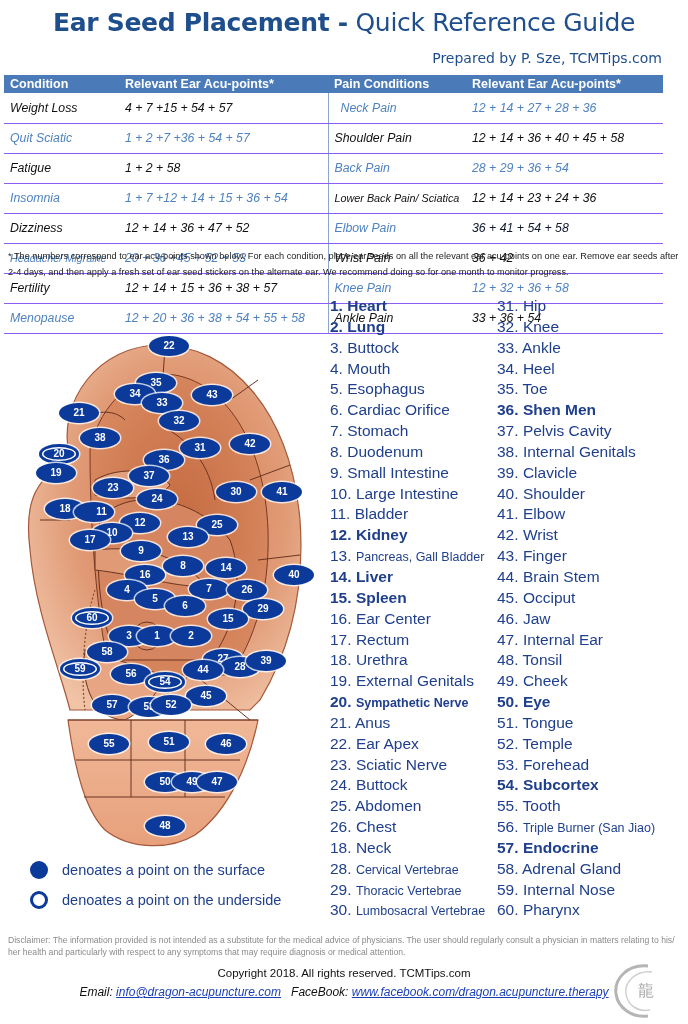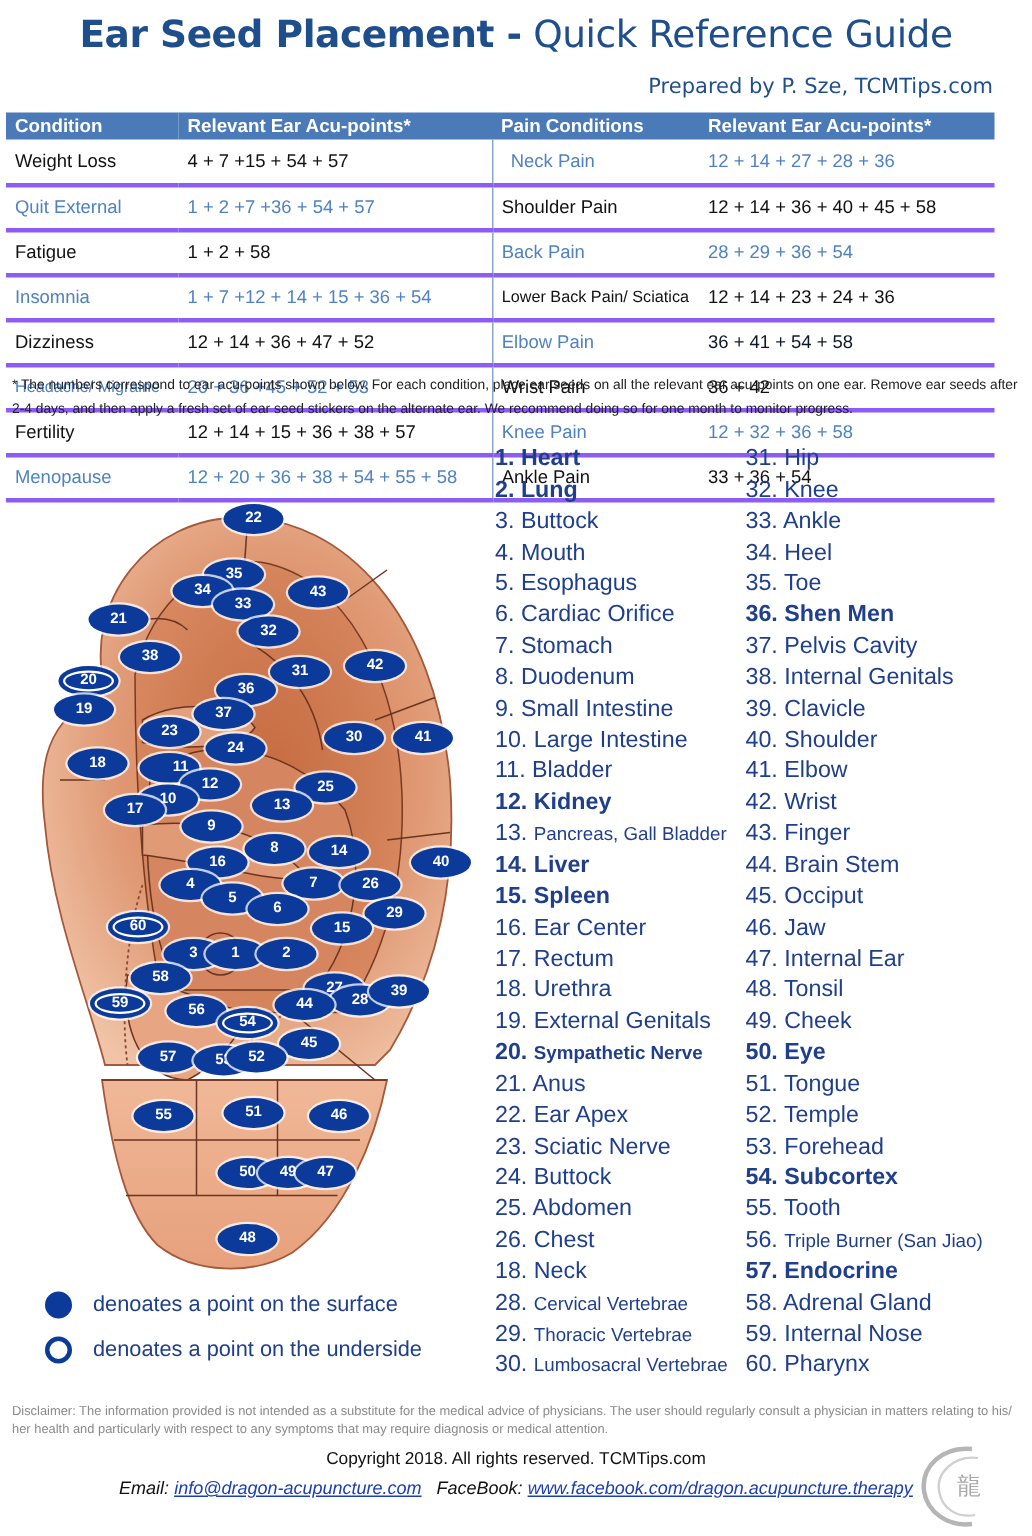--- a/index.html
+++ b/index.html
@@ -18,21 +18,21 @@
 
   .table {
     position: absolute; left: 4px; top: 75px; width: 659px;
     border-collapse: collapse; font-size: 12.3px;
   }
   .table th {
     background: #4a7ab8; color: #fff; text-align: left; font-weight: bold;
     height: 18px; padding: 0 6px; font-size: 12.5px;
   }
   .table td {
-    height: 30px; padding: 0 6px; border-bottom: 3px solid #8b5cf6; white-space: nowrap;
+    height: 30px; padding: 0 6px; border-bottom: 1px solid #8b5cf6; white-space: nowrap; font-style: italic;
   }
   .table td.divider { border-right: 1px solid #8aa6c8; }
   .table tr.alt td { color: #4f82c0; }
   .table td.small { font-size: 10.8px; }
   .col1 { width: 115px; } .col2 { width: 209px; } .col3 { width: 138px; } .col4 { width: 197px; }
 
   .note {
     position: absolute; left: 8px; top: 248px; width: 672px;
     font-size: 9.2px; line-height: 16px; color: #222;
   }
@@ -93,21 +93,21 @@
     </tr>
   </thead>
   <tbody id="table-body">
       <tr>
         <td class="">Weight Loss</td>
         <td class="divider">4 + 7 +15 + 54 + 57</td>
         <td class="" style="color: rgb(79, 130, 192); padding-left: 12px;">Neck Pain</td>
         <td class="" style="color: rgb(79, 130, 192);">12 + 14 + 27 + 28 + 36</td>
       </tr>
       <tr class="alt">
-        <td class="">Quit External</td>
+        <td class="">Quit Sciatic</td>
         <td class="divider">1 + 2 +7 +36 + 54 + 57</td>
         <td class="" style="color: rgb(17, 17, 17);">Shoulder Pain</td>
         <td class="" style="color: rgb(17, 17, 17);">12 + 14 + 36 + 40 + 45 + 58</td>
       </tr>
       <tr>
         <td class="">Fatigue</td>
         <td class="divider">1 + 2 + 58</td>
         <td class="" style="color: rgb(79, 130, 192);">Back Pain</td>
         <td class="" style="color: rgb(79, 130, 192);">28 + 29 + 36 + 54</td>
       </tr>
@@ -207,21 +207,21 @@
       <div class="pt" style="left: 190px; top: 158px;">31</div>
       <div class="pt under" style="left: 49px; top: 164px;">20</div>
       <div class="pt" style="left: 154px; top: 170px;">36</div>
       <div class="pt" style="left: 46px; top: 183px;">19</div>
       <div class="pt" style="left: 139px; top: 186px;">37</div>
       <div class="pt" style="left: 103px; top: 198px;">23</div>
       <div class="pt" style="left: 226px; top: 202px;">30</div>
       <div class="pt" style="left: 272px; top: 202px;">41</div>
       <div class="pt" style="left: 147px; top: 209px;">24</div>
       <div class="pt" style="left: 55px; top: 219px;">18</div>
-      <div class="pt" style="left: 103px; top: 222px; padding-left: 15px;">11</div>
+      <div class="pt" style="left: 84px; top: 222px; padding-left: 15px;">11</div>
       <div class="pt" style="left: 130px; top: 233px;">12</div>
       <div class="pt" style="left: 207px; top: 235px;">25</div>
       <div class="pt" style="left: 102px; top: 243px;">10</div>
       <div class="pt" style="left: 178px; top: 247px;">13</div>
       <div class="pt" style="left: 80px; top: 250px;">17</div>
       <div class="pt" style="left: 131px; top: 261px;">9</div>
       <div class="pt" style="left: 173px; top: 276px;">8</div>
       <div class="pt" style="left: 216px; top: 278px;">14</div>
       <div class="pt" style="left: 135px; top: 285px;">16</div>
       <div class="pt" style="left: 284px; top: 285px;">40</div>

